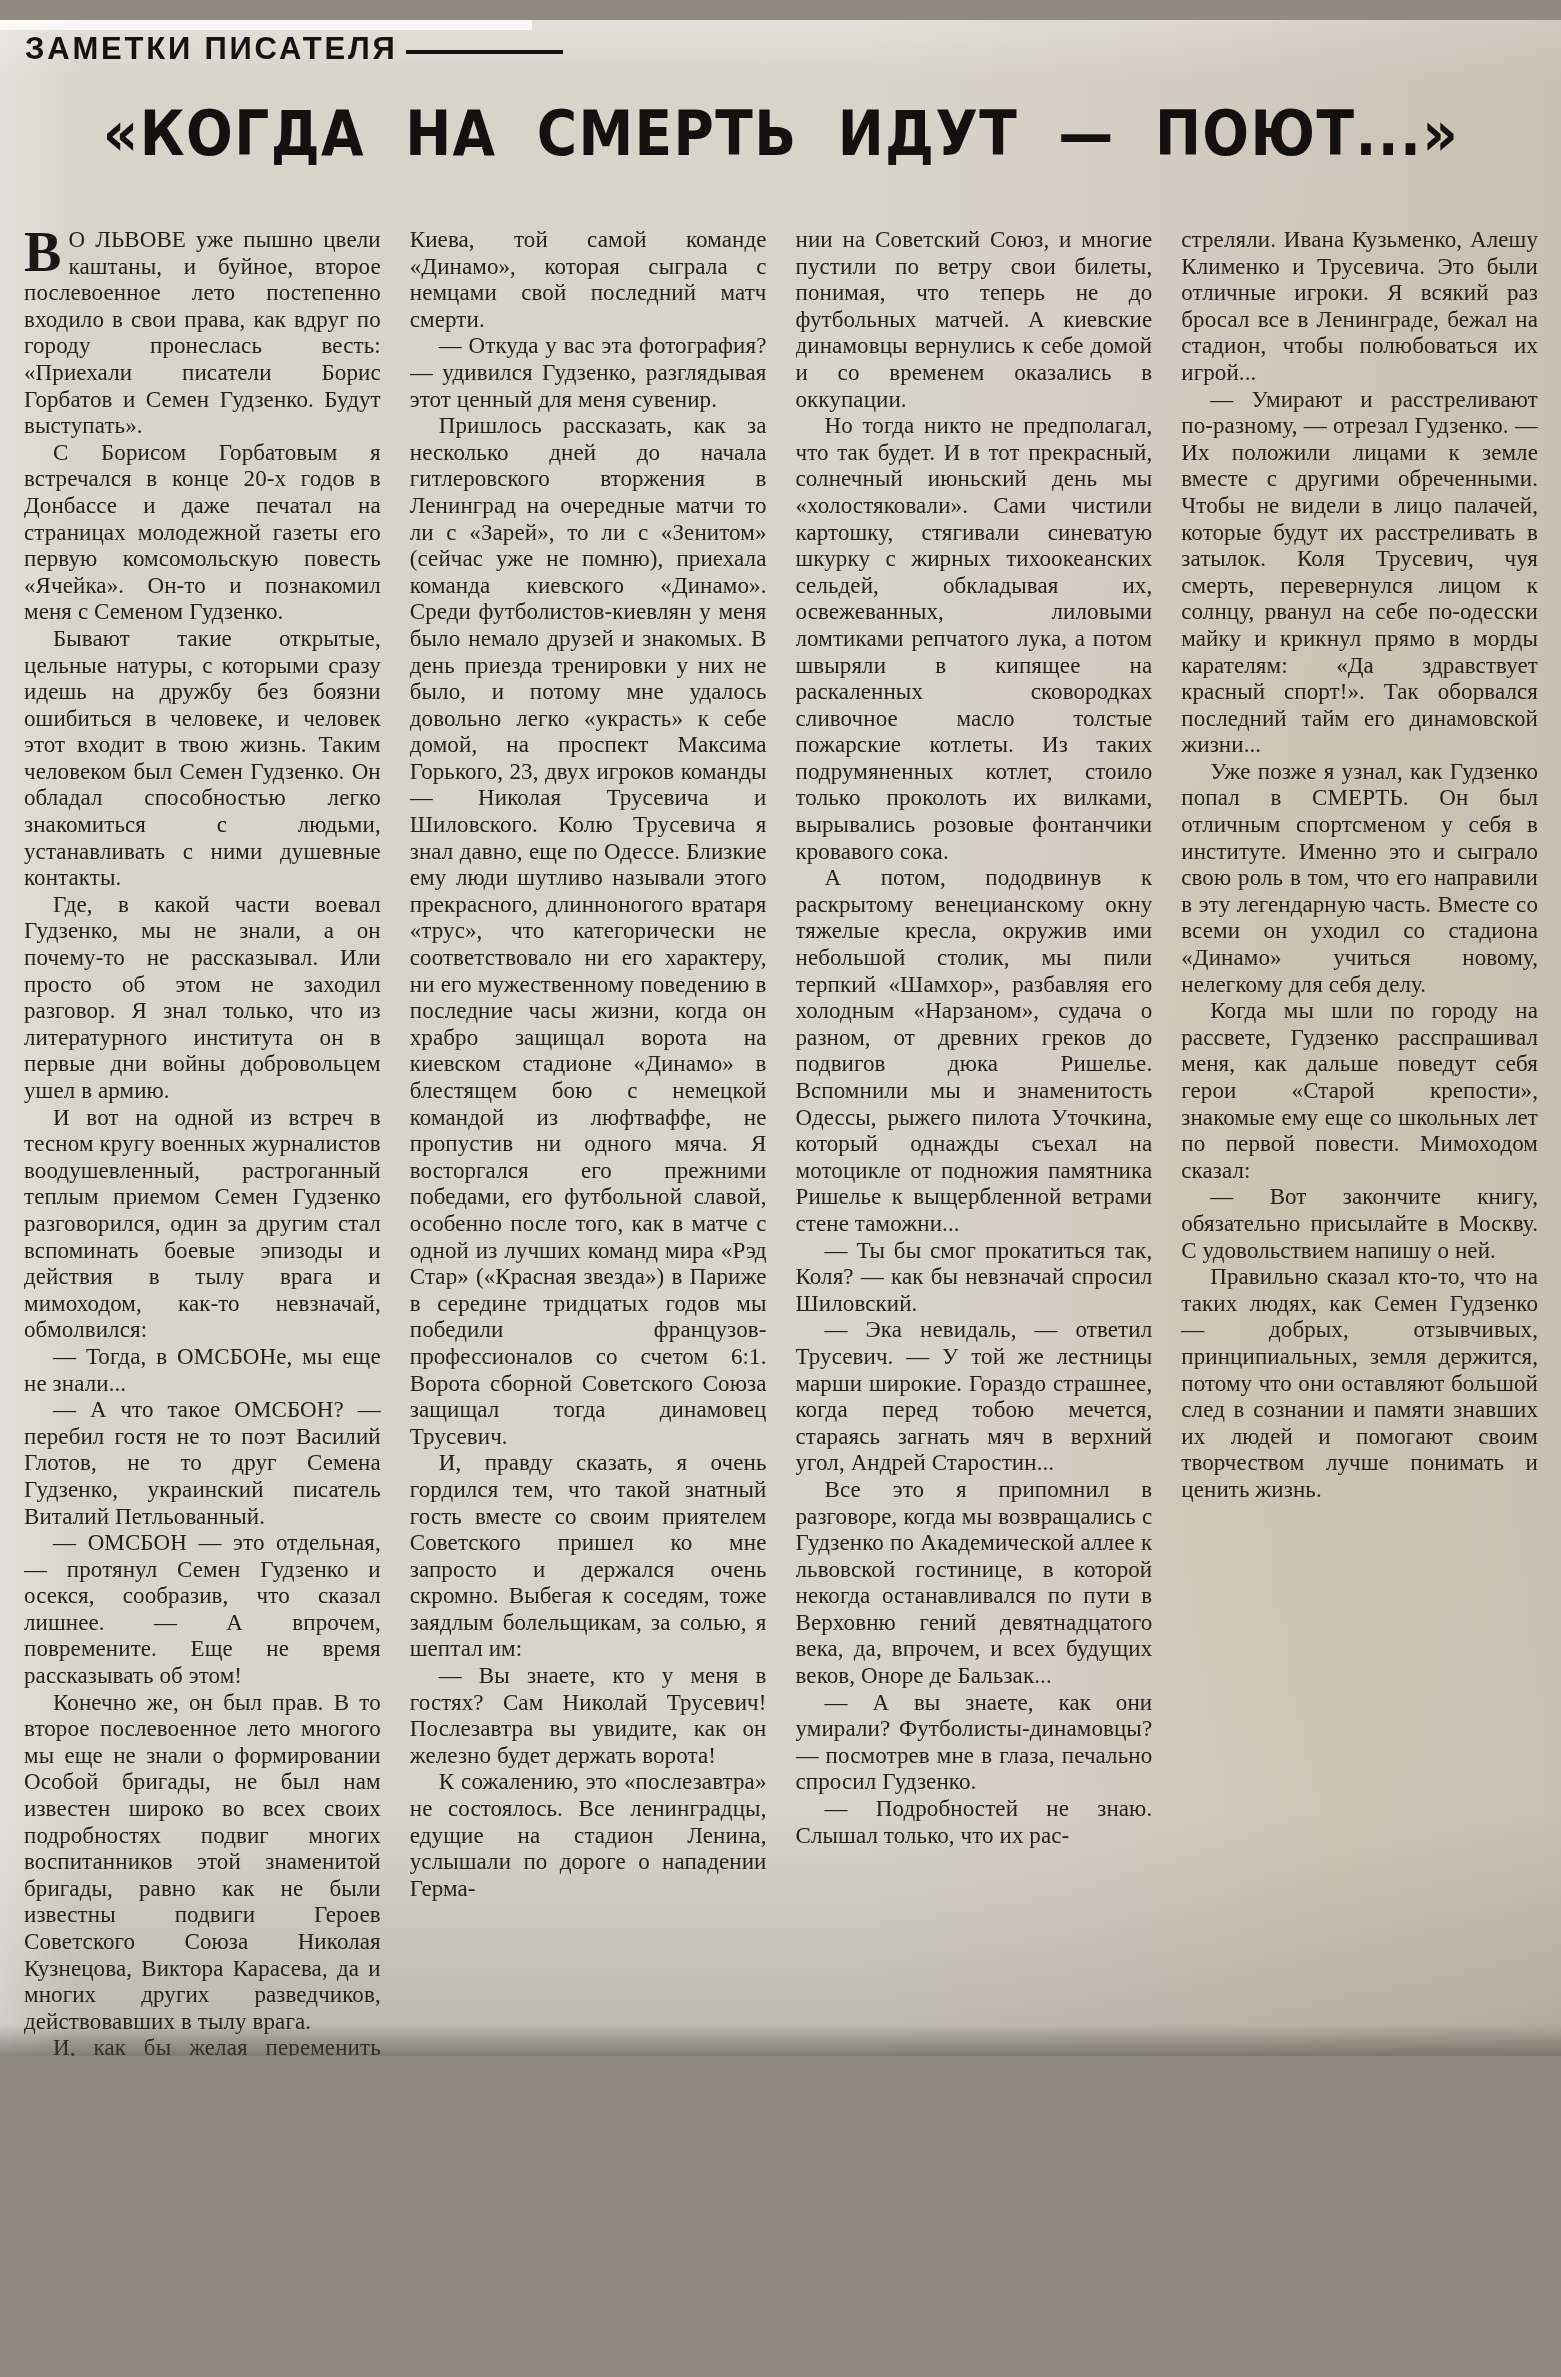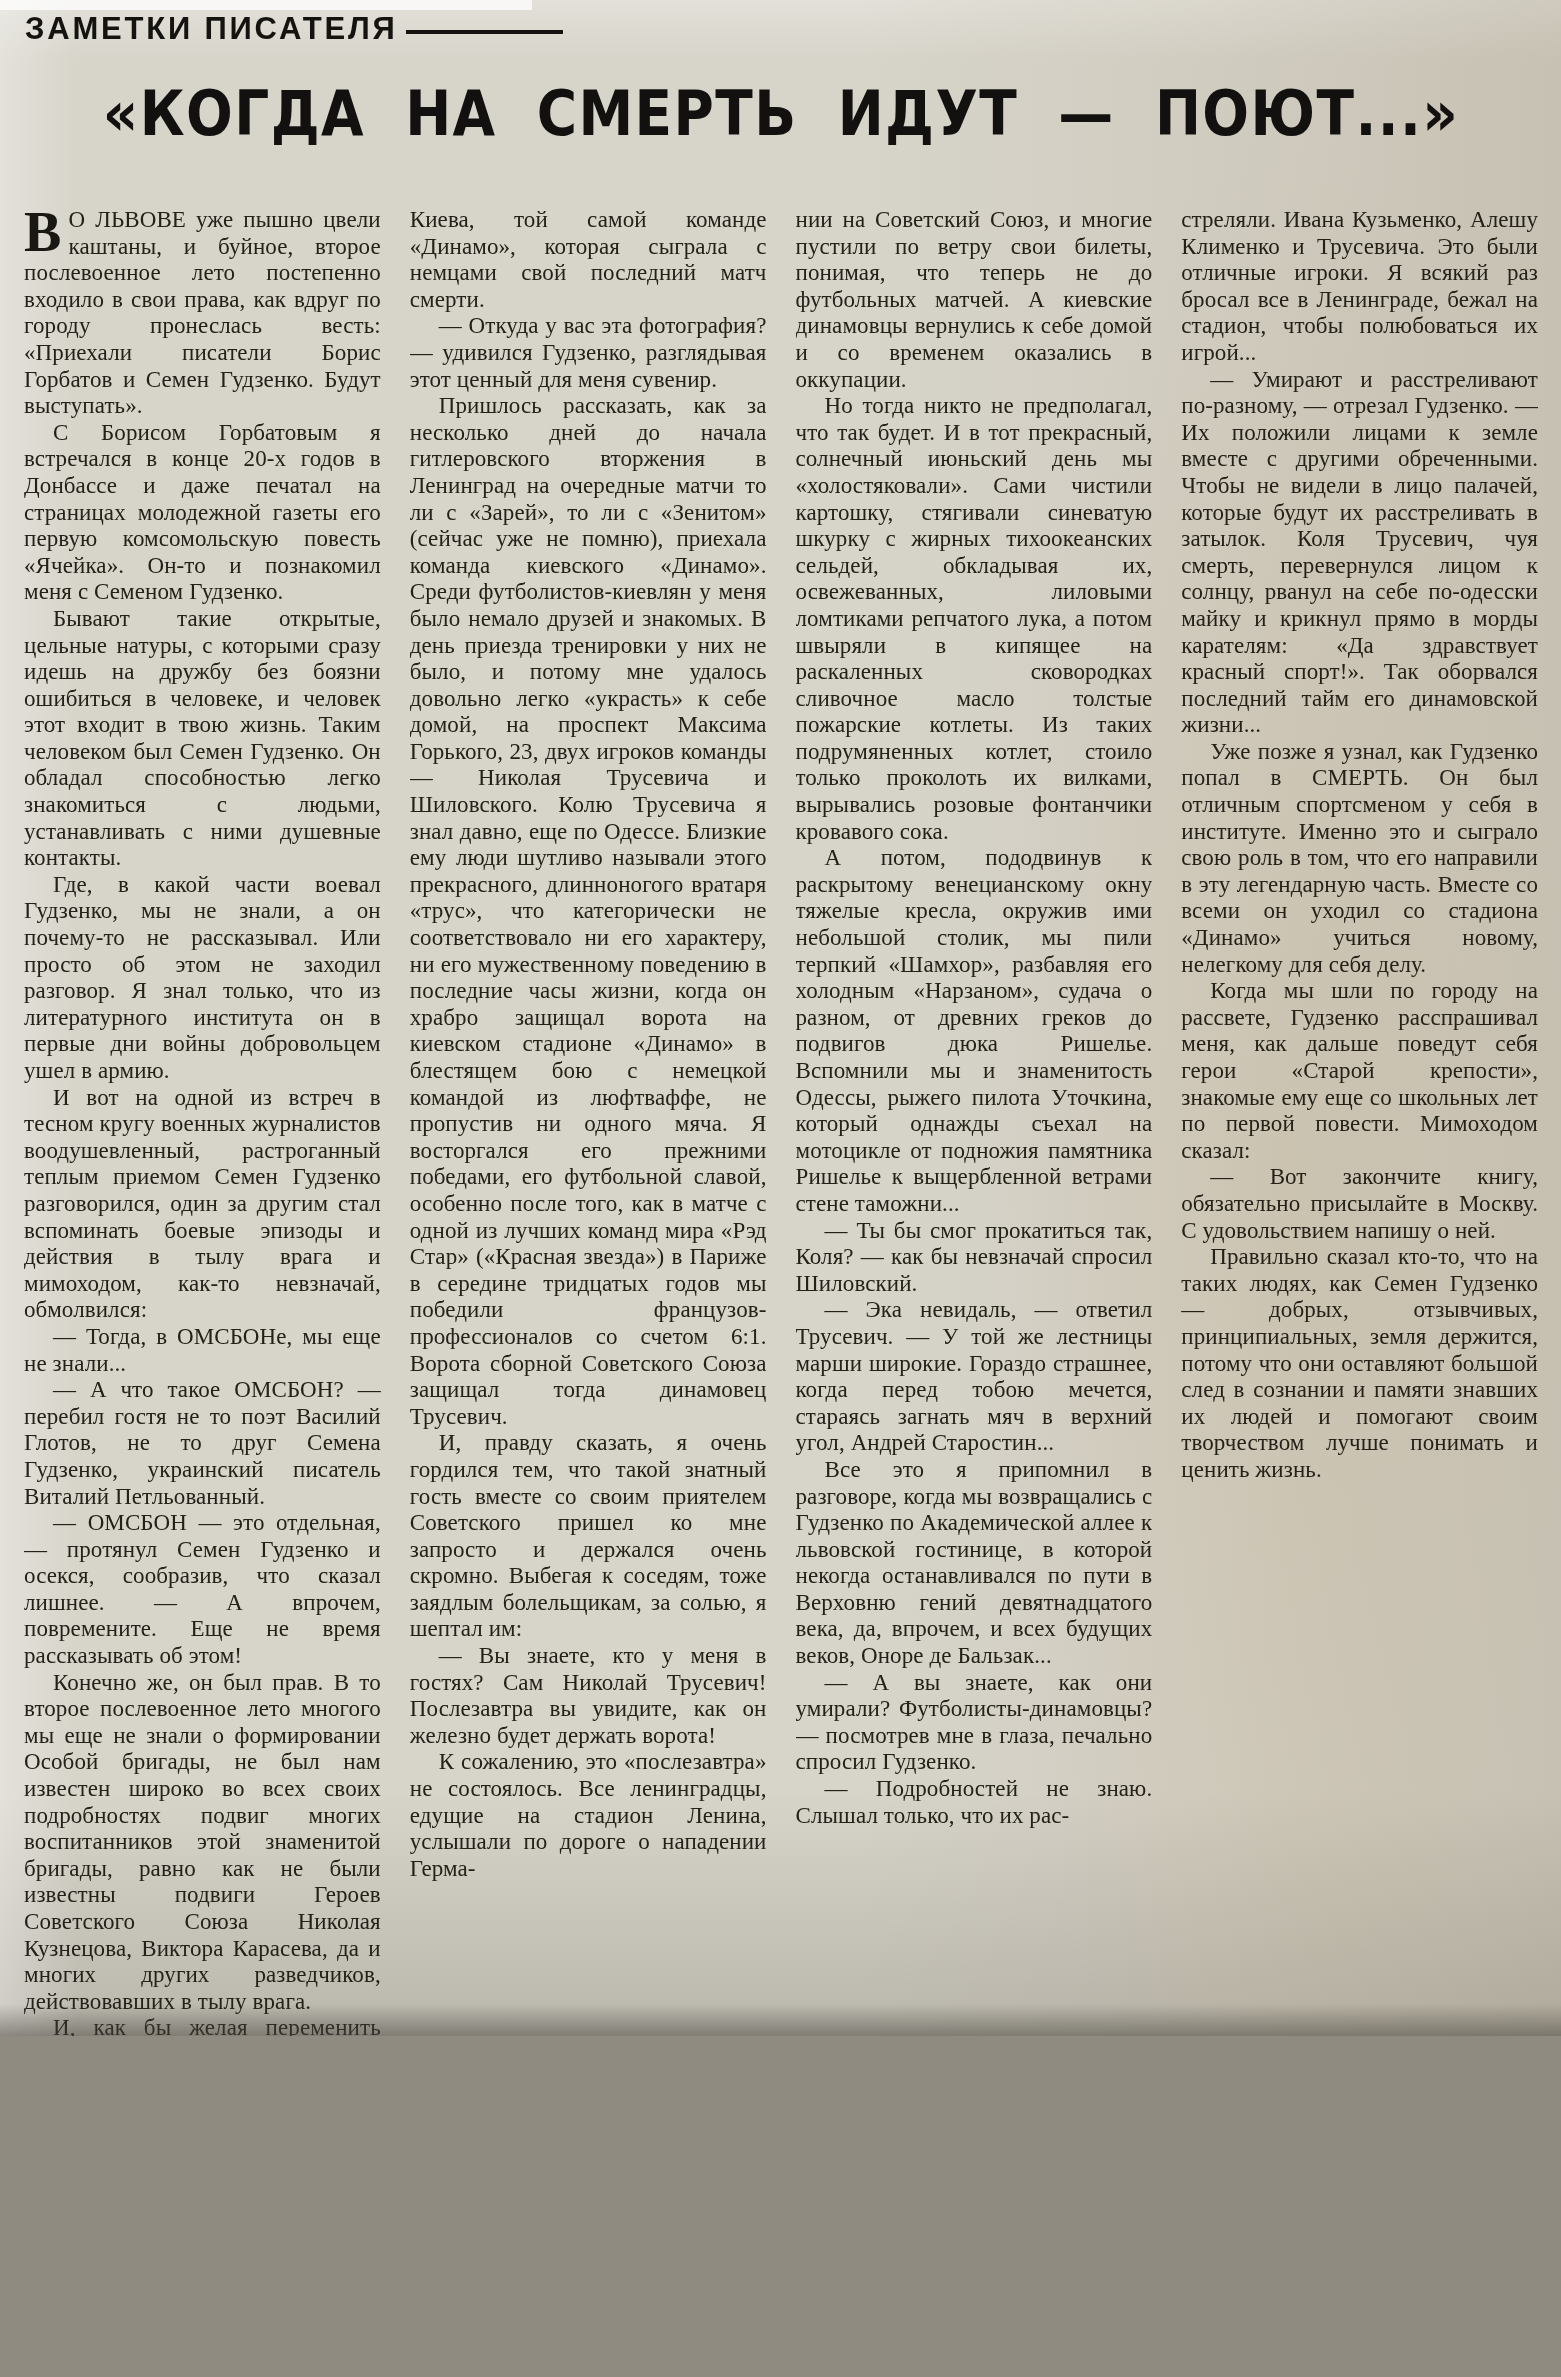--- a/index.html
+++ b/index.html
@@ -1,20 +1,20 @@
 <!DOCTYPE html>
 <html lang="ru" style="font-size:11.2px"><head>
 <meta charset="utf-8">
 <style>
   * { margin:0; padding:0; box-sizing:border-box; }
   html,body { width:1562px; background:#8f8b81; }
   .page {
     position:relative; width:1562px; height:2036px;
     background:#d7d4ca; overflow:hidden;
-    font-family:"Liberation Serif", serif; color:#242119;
+    font-family:"Liberation Serif", serif; color:#242119;margin-top:20px;
   }
   
   .shade-main { position:absolute; inset:0;
     background:
       linear-gradient(90deg, rgba(255,255,255,.30) 0, rgba(255,255,255,0) 5%, rgba(0,0,0,0) 55%, rgba(150,133,100,.10) 78%, rgba(140,124,94,.22) 100%),
       linear-gradient(180deg, rgba(255,255,255,.28) 0, rgba(255,255,255,0) 3%, rgba(0,0,0,0) 88%, rgba(66,62,52,.20) 100%);
   }
   .age-patch { position:absolute; left:1001px; top:140px; width:574px; height:2099px;
     background:radial-gradient(ellipse at center, rgba(191,168,126,.20), rgba(191,168,126,0) 72%);
   }

